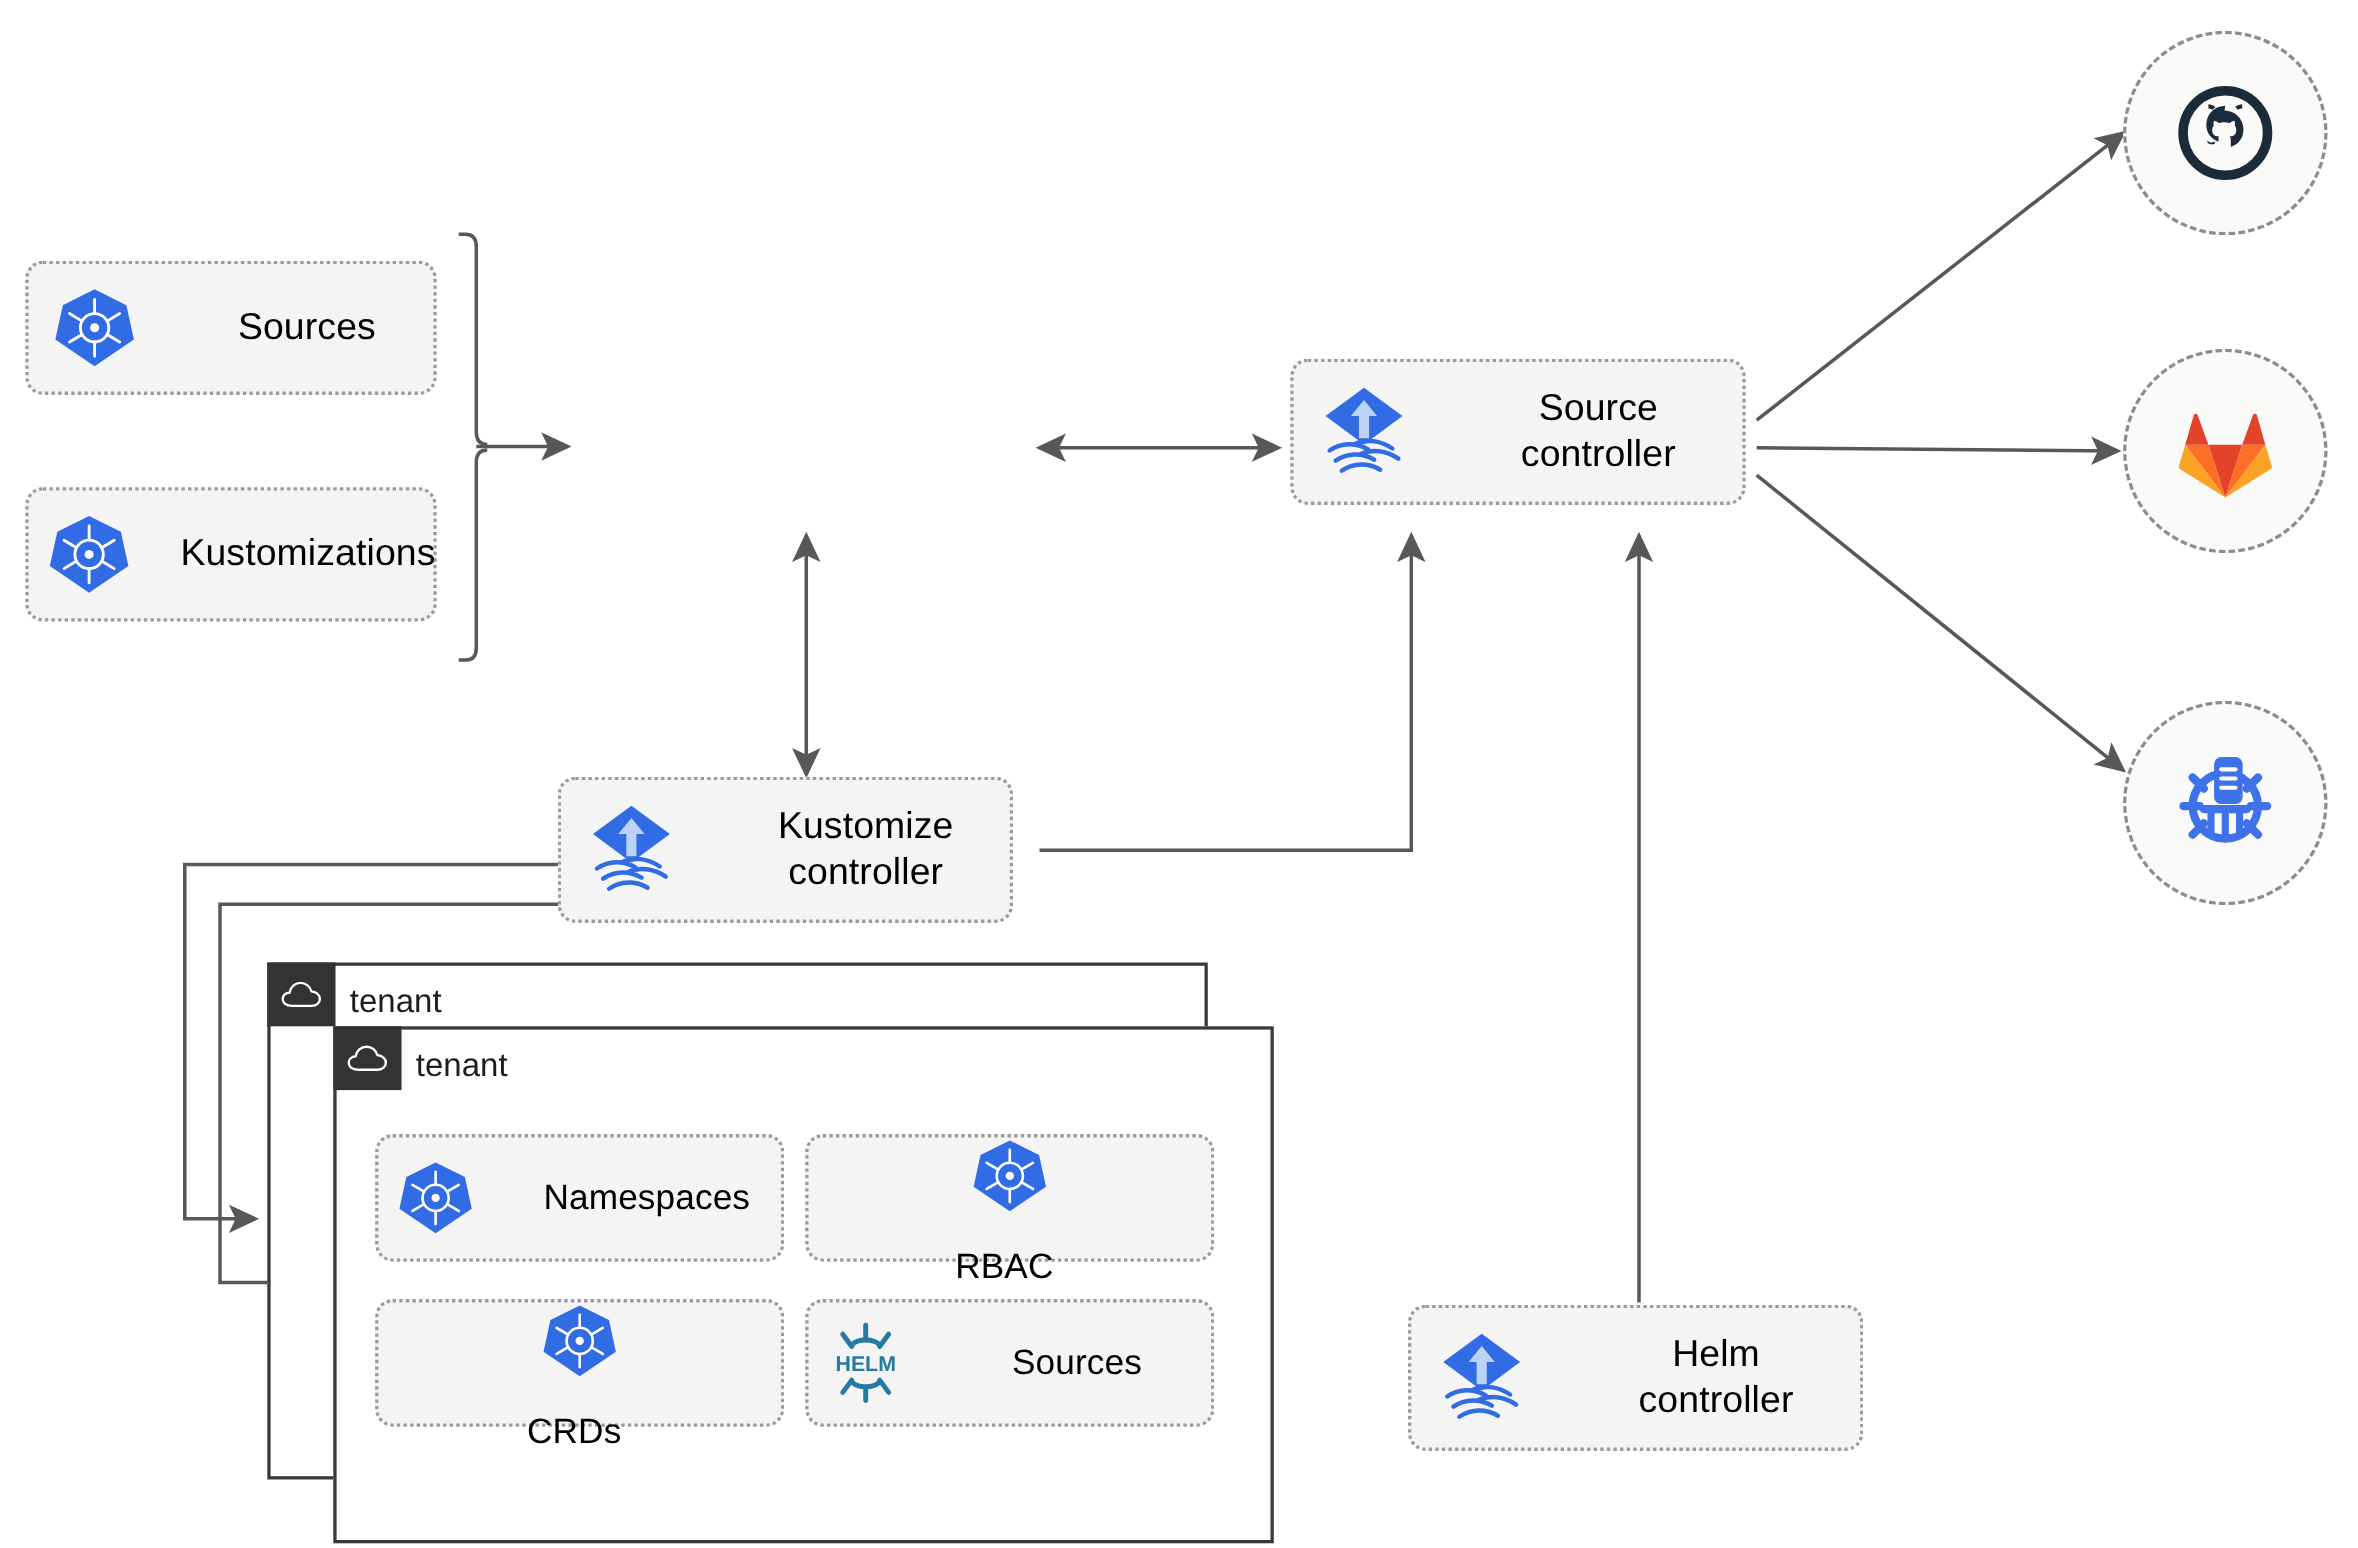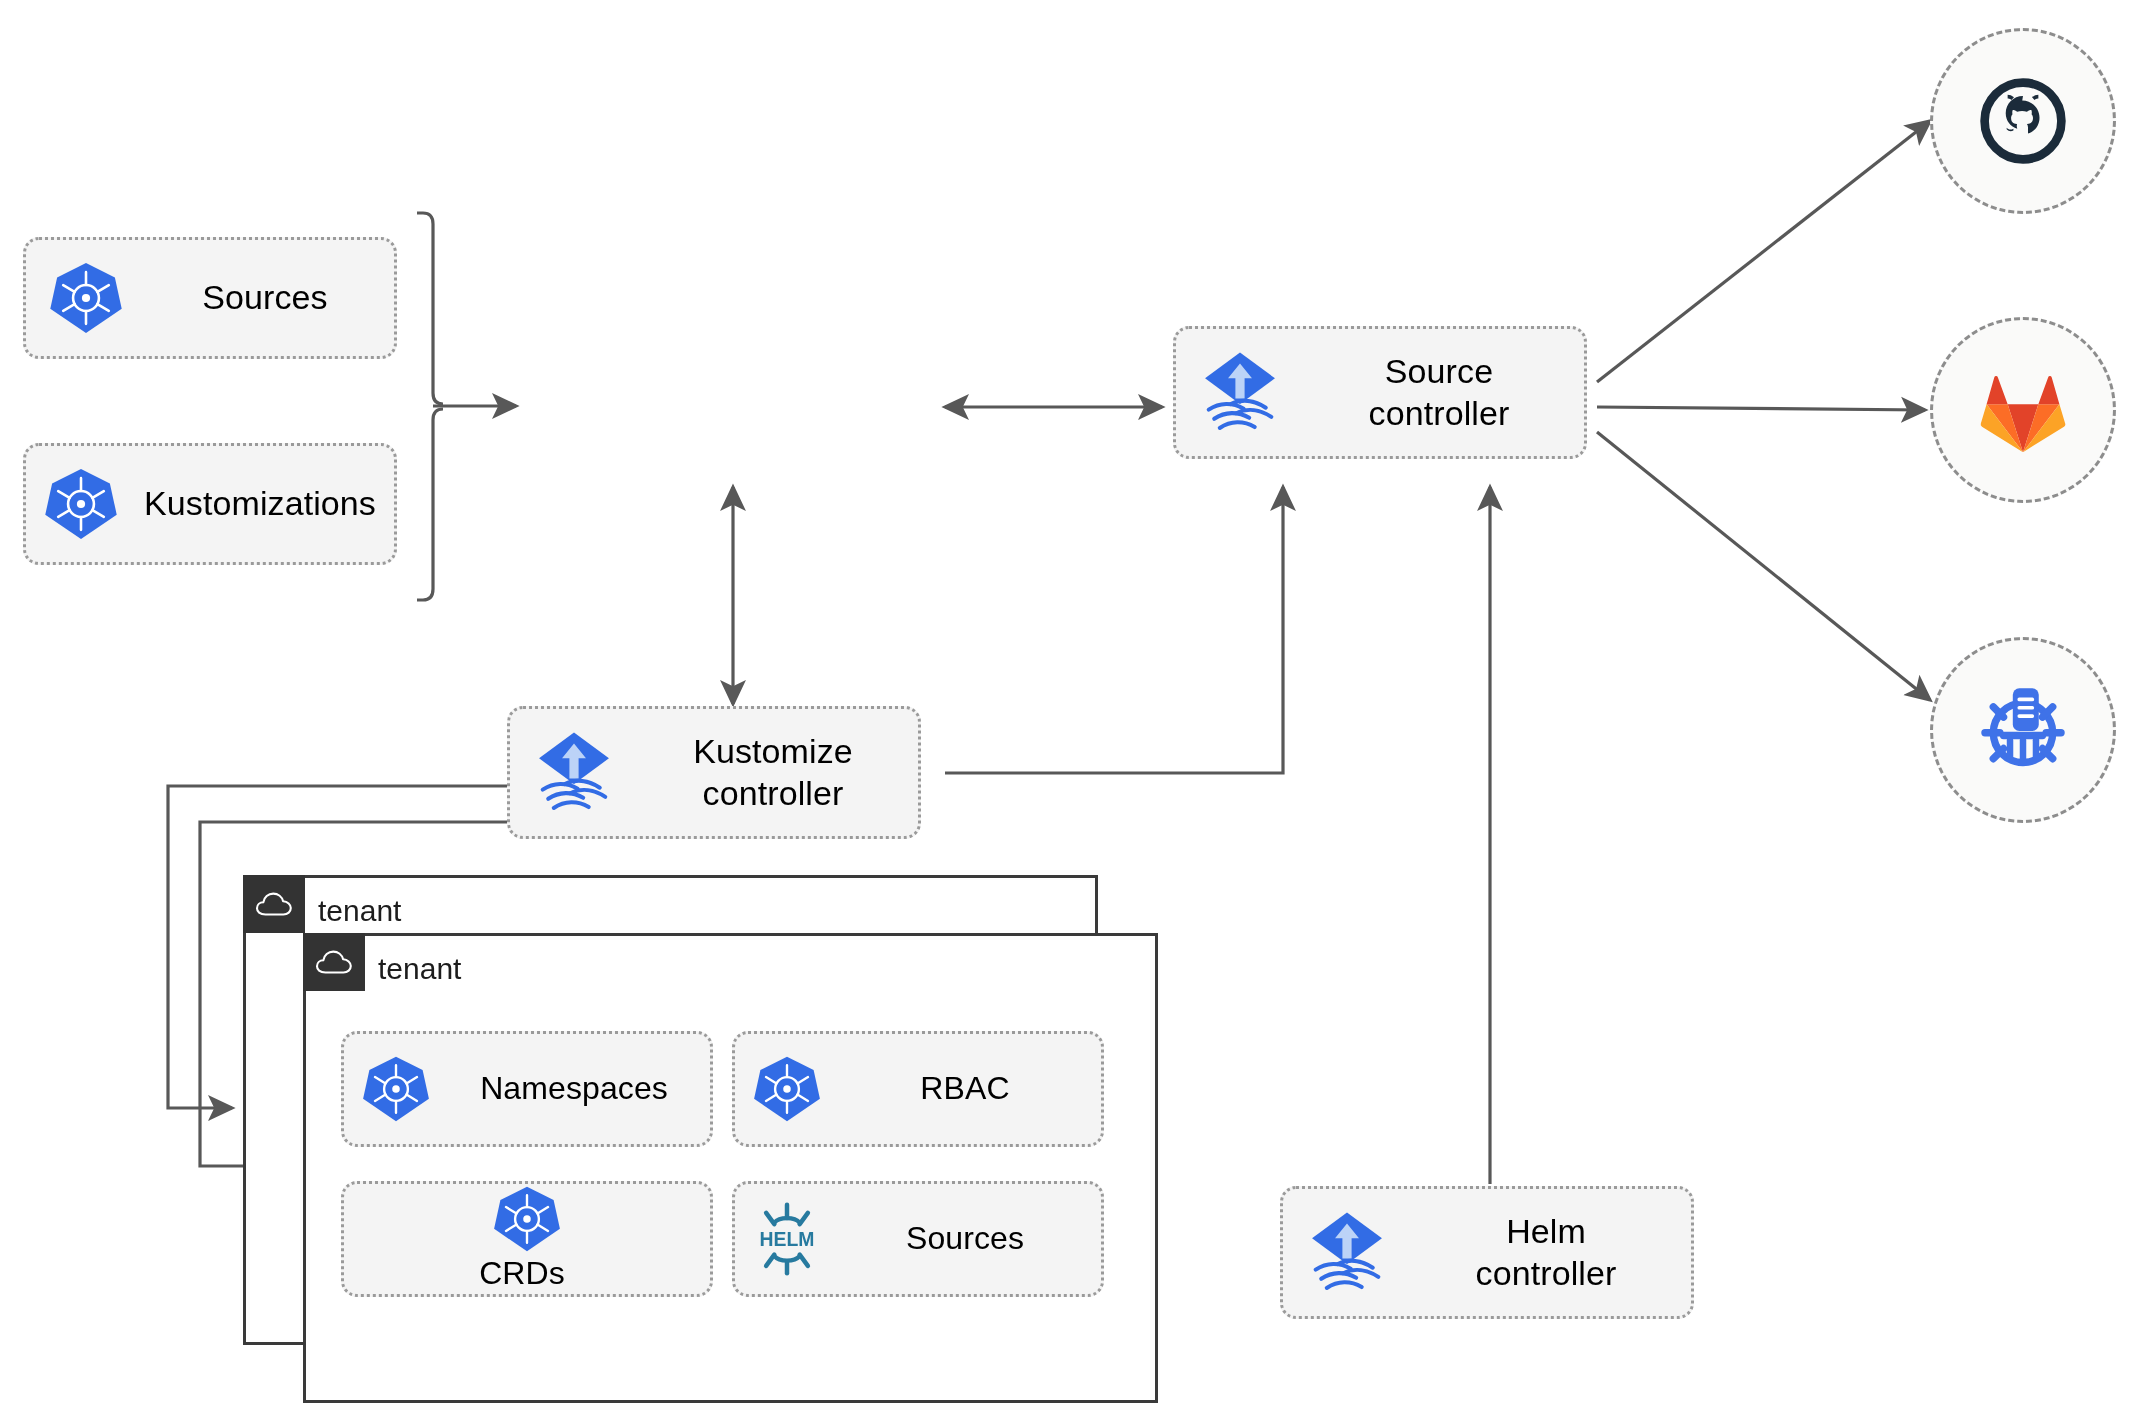--- a/index.html
+++ b/index.html
@@ -39,21 +39,21 @@
     position:absolute;top:-3px;left:-3px;width:62px;height:58px;
     background:#333333;display:flex;align-items:center;justify-content:center;
   }
   .tenant-name{
     position:absolute;top:-3px;left:72px;height:72px;display:flex;align-items:center;
     font-size:30px;color:#1d1d1d;
   }
 
   svg.layer{position:absolute;left:0;top:0;width:2144px;height:1407px;pointer-events:none;}
   svg.layer.under{z-index:1;}
-  .node,.circle,.tenant{z-index:4;}
+  .node,.circle,.tenant{z-index:4;gap:28px;}
   .tenant.back{z-index:2;}
   .tenant.front{z-index:3;}
   .node.inner{z-index:5;}
 </style>
 </head>
 <body>
 
 <div id="stage">
 
   <svg class="layer under" viewBox="0 0 2144 1407">
@@ -201,21 +201,21 @@
         <g stroke="#ffffff" stroke-width="3.4" fill="none" stroke-linecap="round">
           <circle cx="50" cy="50" r="17"></circle>
           <path d="M50,16 L50,33 M50,67 L50,84 M20,33 L35,42 M65,58 L80,67 M20,67 L35,58 M65,42 L80,33"></path>
         </g>
         <circle cx="50" cy="50" r="5.4" fill="#ffffff"></circle>
       </svg>
     </div>
     <div class="lbl">Namespaces</div>
   </div>
 
-  <div class="node inner small" style="left:732px;top:1031px;width:372px;height:116px;">
+  <div class="node inner small" style="left:732px;top:1031px;width:372px;height:116px;flex-direction:column;">
     <div class="ico" style="width:104px;">
       <svg width="70" height="70" viewBox="0 0 100 100" aria-hidden="true">
         <polygon points="50,4 88,23 97,64 50,96 3,64 12,23" fill="#326CE5"></polygon>
         <g stroke="#ffffff" stroke-width="3.4" fill="none" stroke-linecap="round">
           <circle cx="50" cy="50" r="17"></circle>
           <path d="M50,16 L50,33 M50,67 L50,84 M20,33 L35,42 M65,58 L80,67 M20,67 L35,58 M65,42 L80,33"></path>
         </g>
         <circle cx="50" cy="50" r="5.4" fill="#ffffff"></circle>
       </svg>
     </div>

